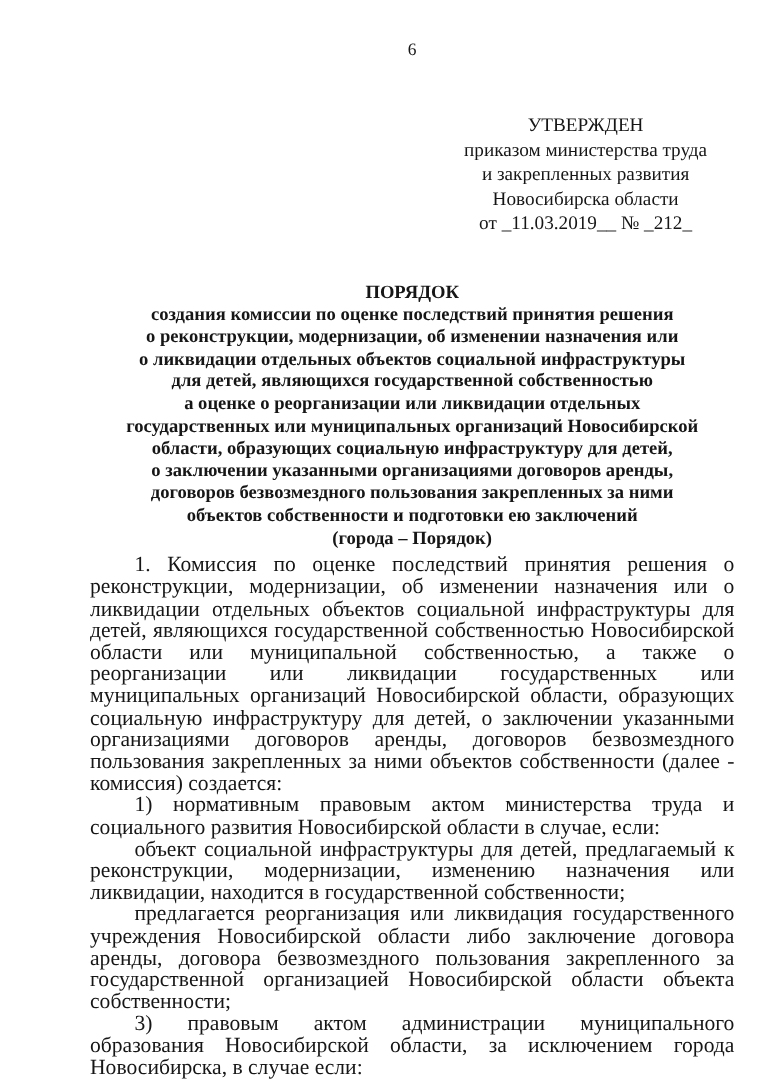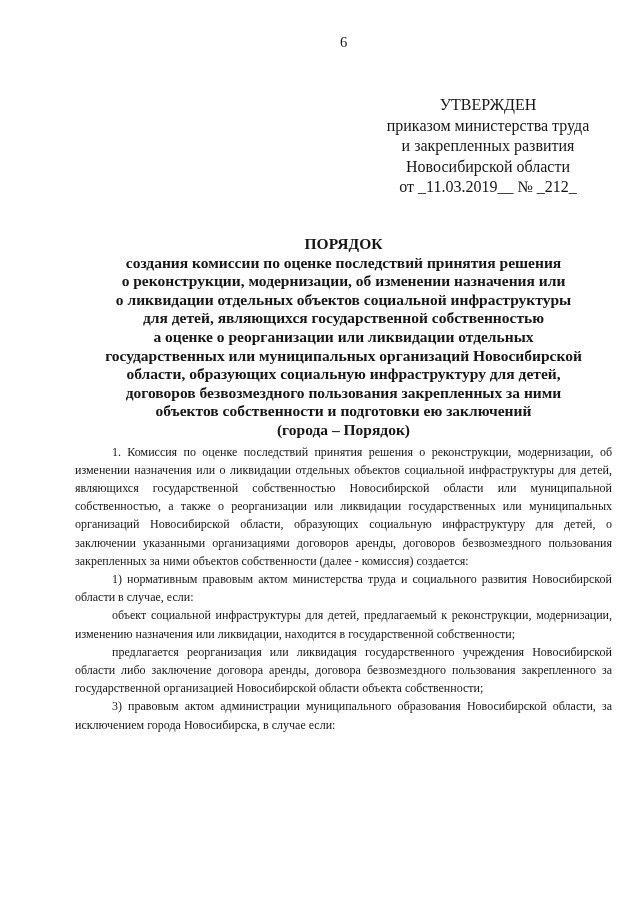--- a/index.html
+++ b/index.html
@@ -35,54 +35,55 @@
   }
   .title {
     margin-top: 37px;
     text-align: center;
     font-weight: bold;
     font-size: 15.5px;
     line-height: 18.6px;
   }
   .body-text {
     margin-top: 3px;
-    font-size: 12px;
+    font-size: 18px;
     line-height: 18.2px;
     text-align: justify;
   }
   .body-text p {
     margin: 0;
     text-indent: 37px;
   }
 </style>
 </head>
 <body>
 
 <div class="page">
   <div class="content">
 
     <div class="page-number">6</div>
 
     <div class="approval">
       <div>УТВЕРЖДЕН</div>
       <div>приказом министерства труда</div>
       <div>и закрепленных развития</div>
-      <div>Новосибирской области</div>
+      <div>Новосибирска области</div>
       <div>от _11.03.2019__ № _212_</div>
     </div>
 
     <div class="title">
       <div>ПОРЯДОК</div>
       <div>создания комиссии по оценке последствий принятия решения</div>
       <div>о реконструкции, модернизации, об изменении назначения или</div>
       <div>о ликвидации отдельных объектов социальной инфраструктуры</div>
       <div>для детей, являющихся государственной собственностью</div>
       <div>а оценке о реорганизации или ликвидации отдельных</div>
       <div>государственных или муниципальных организаций Новосибирской</div>
       <div>области, образующих социальную инфраструктуру для детей,</div>
+      <div>о заключении указанными организациями договоров аренды,</div>
       <div>договоров безвозмездного пользования закрепленных за ними</div>
       <div>объектов собственности и подготовки ею заключений</div>
       <div>(города – Порядок)</div>
     </div>
 
     <div class="body-text">
       <p>1. Комиссия по оценке последствий принятия решения о реконструкции, модернизации, об изменении назначения или о ликвидации отдельных объектов социальной инфраструктуры для детей, являющихся государственной собственностью Новосибирской области или муниципальной собственностью, а также о реорганизации или ликвидации государственных или муниципальных организаций Новосибирской области, образующих социальную инфраструктуру для детей, о заключении указанными организациями договоров аренды,  договоров безвозмездного пользования закрепленных за ними объектов собственности (далее - комиссия) создается:</p>
       <p>1) нормативным правовым актом министерства труда и социального развития Новосибирской области в случае, если:</p>
       <p>объект социальной инфраструктуры для детей, предлагаемый к реконструкции, модернизации, изменению назначения или ликвидации, находится в государственной собственности;</p>
       <p>предлагается реорганизация или ликвидация государственного учреждения Новосибирской области либо заключение договора аренды, договора безвозмездного пользования закрепленного за государственной организацией Новосибирской области объекта собственности;</p>

